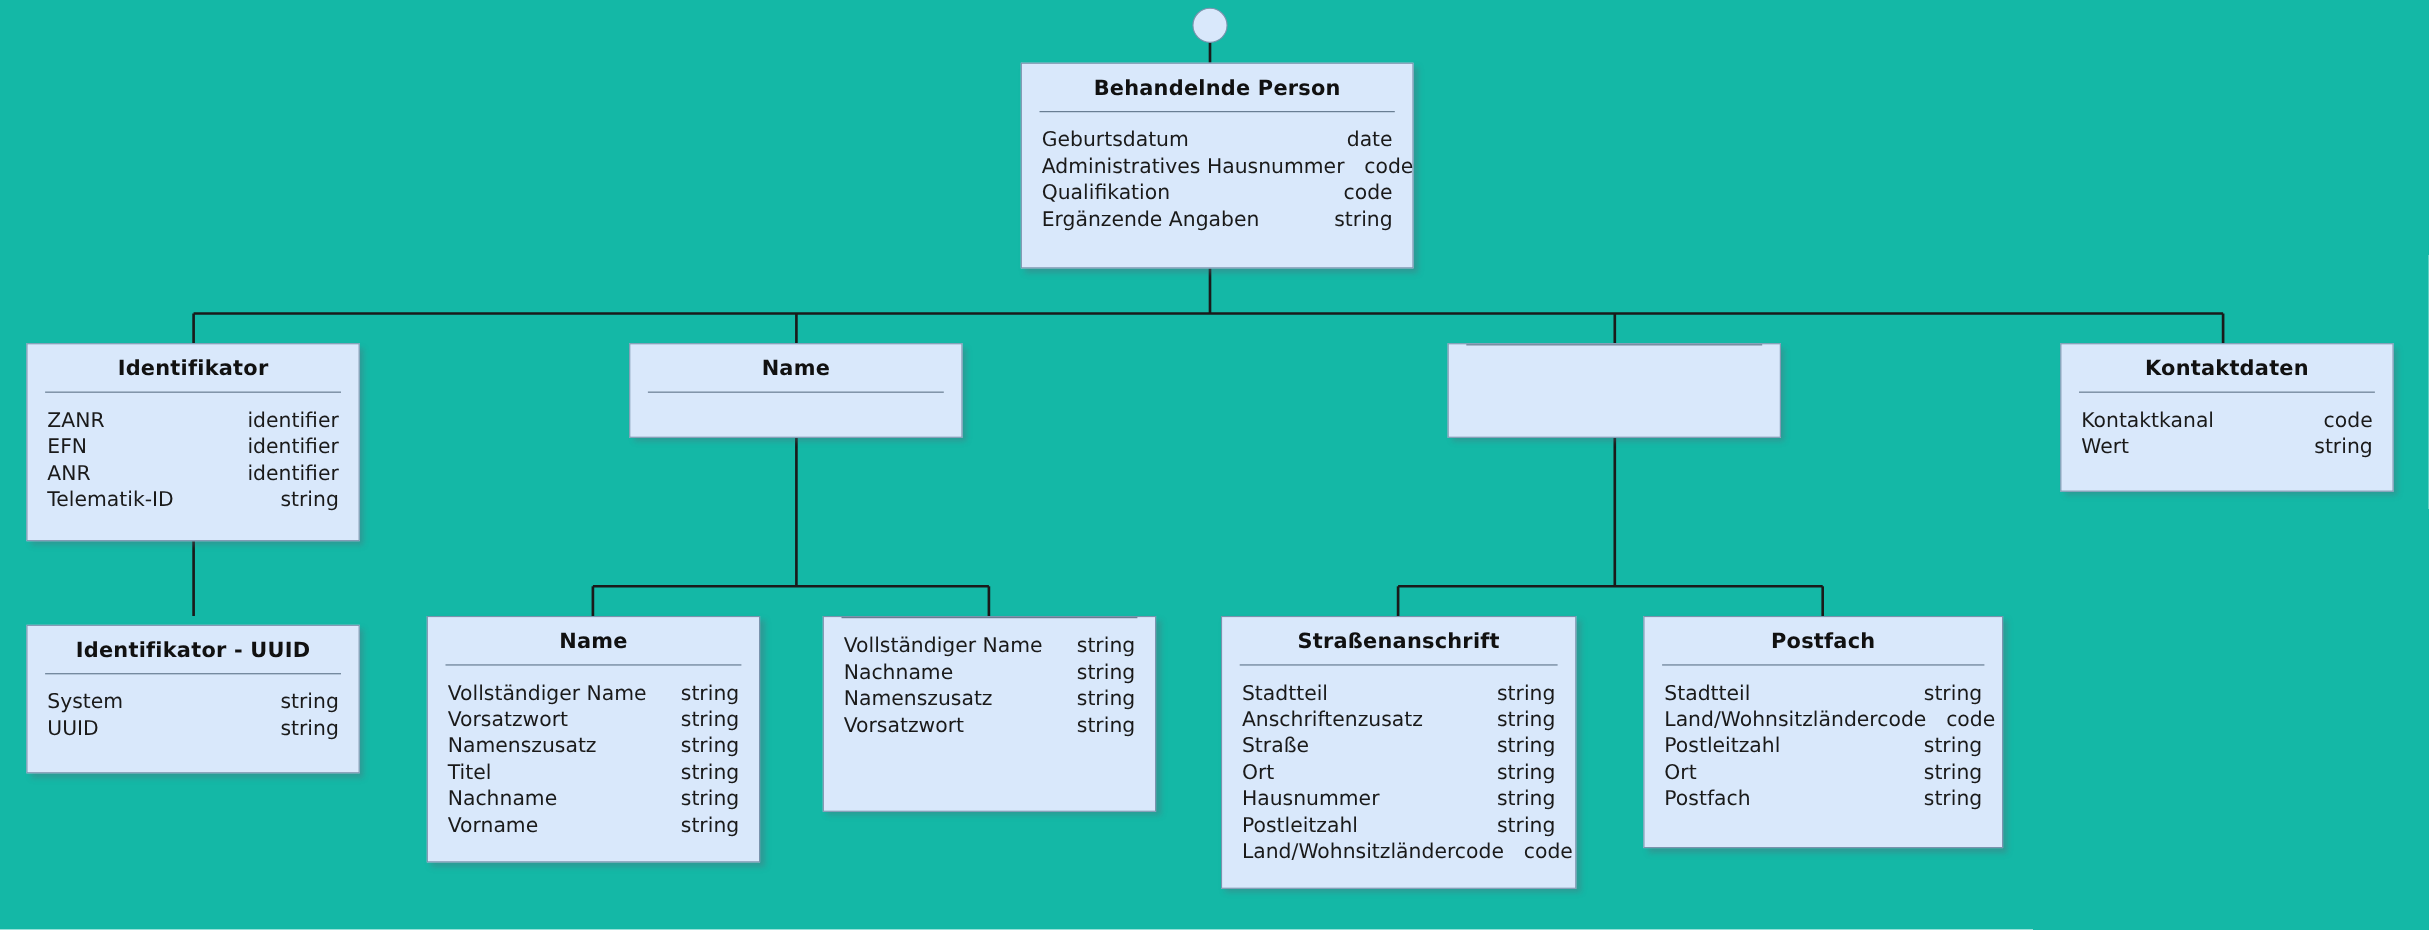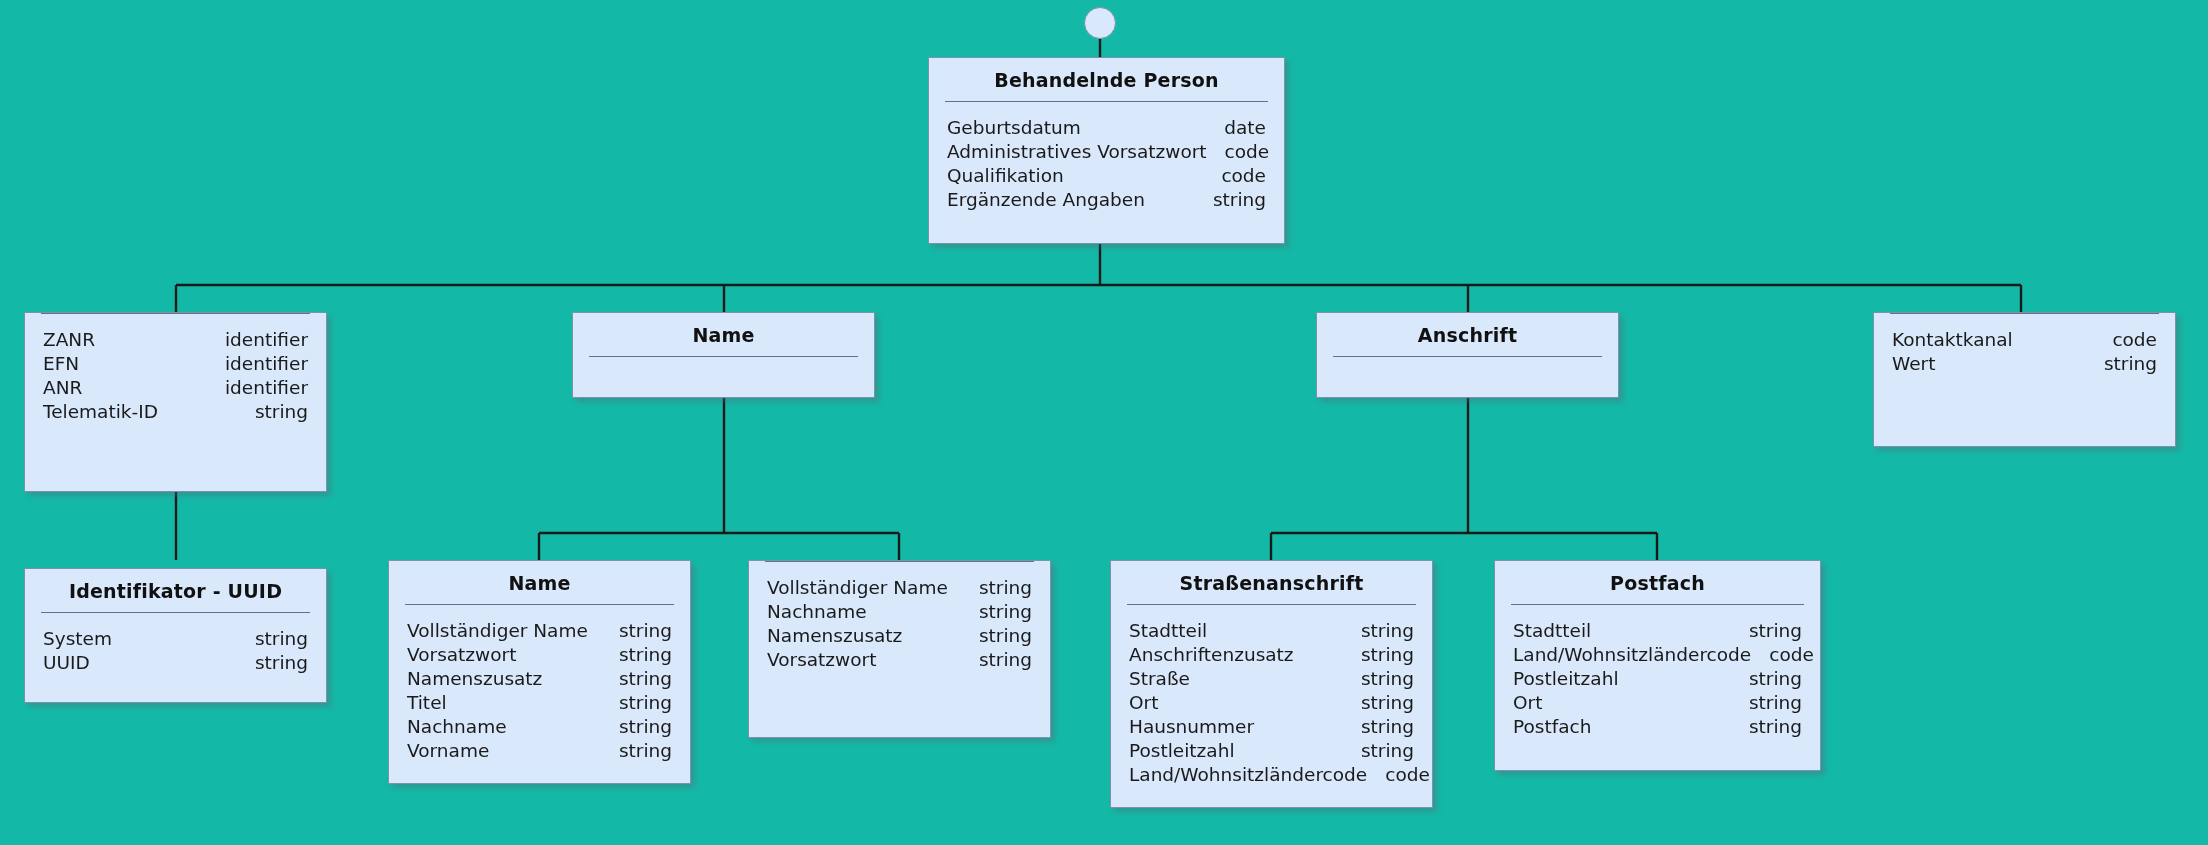--- a/index.html
+++ b/index.html
@@ -103,34 +103,35 @@
   <div id="node-layer">
       <div class="uml-node" style="left: 928px; top: 57px; width: 357px; height: 187px;">
         <div class="node-title">Behandelnde Person</div>
         <div class="node-divider"></div>
         <div class="node-attrs">
           <div class="attr-row">
             <span class="attr-name">Geburtsdatum</span>
             <span class="attr-type">date</span>
           </div>
           <div class="attr-row">
-            <span class="attr-name">Administratives Vorsatzwort</span>
+            <span class="attr-name">Administratives Hausnummer</span>
             <span class="attr-type">code</span>
           </div>
           <div class="attr-row">
             <span class="attr-name">Qualifikation</span>
             <span class="attr-type">code</span>
           </div>
           <div class="attr-row">
             <span class="attr-name">Ergänzende Angaben</span>
             <span class="attr-type">string</span>
           </div>
         </div>
       </div>
       <div class="uml-node" style="left: 24px; top: 312px; width: 303px; height: 180px;">
+        <div class="node-title">Identifikator</div>
         <div class="node-divider"></div>
         <div class="node-attrs">
           <div class="attr-row">
             <span class="attr-name">ZANR</span>
             <span class="attr-type">identifier</span>
           </div>
           <div class="attr-row">
             <span class="attr-name">EFN</span>
             <span class="attr-type">identifier</span>
           </div>
@@ -143,25 +144,25 @@
             <span class="attr-type">string</span>
           </div>
         </div>
       </div>
       <div class="uml-node" style="left: 572px; top: 312px; width: 303px; height: 86px;">
         <div class="node-title">Name</div>
         <div class="node-divider"></div>
         <div class="node-attrs empty"></div>
       </div>
       <div class="uml-node" style="left: 1316px; top: 312px; width: 303px; height: 86px;">
-        <div class="node-title">Anschrift</div>
         <div class="node-divider"></div>
         <div class="node-attrs empty"></div>
       </div>
       <div class="uml-node" style="left: 1873px; top: 312px; width: 303px; height: 135px;">
+        <div class="node-title">Kontaktdaten</div>
         <div class="node-divider"></div>
         <div class="node-attrs">
           <div class="attr-row">
             <span class="attr-name">Kontaktkanal</span>
             <span class="attr-type">code</span>
           </div>
           <div class="attr-row">
             <span class="attr-name">Wert</span>
             <span class="attr-type">string</span>
           </div>

